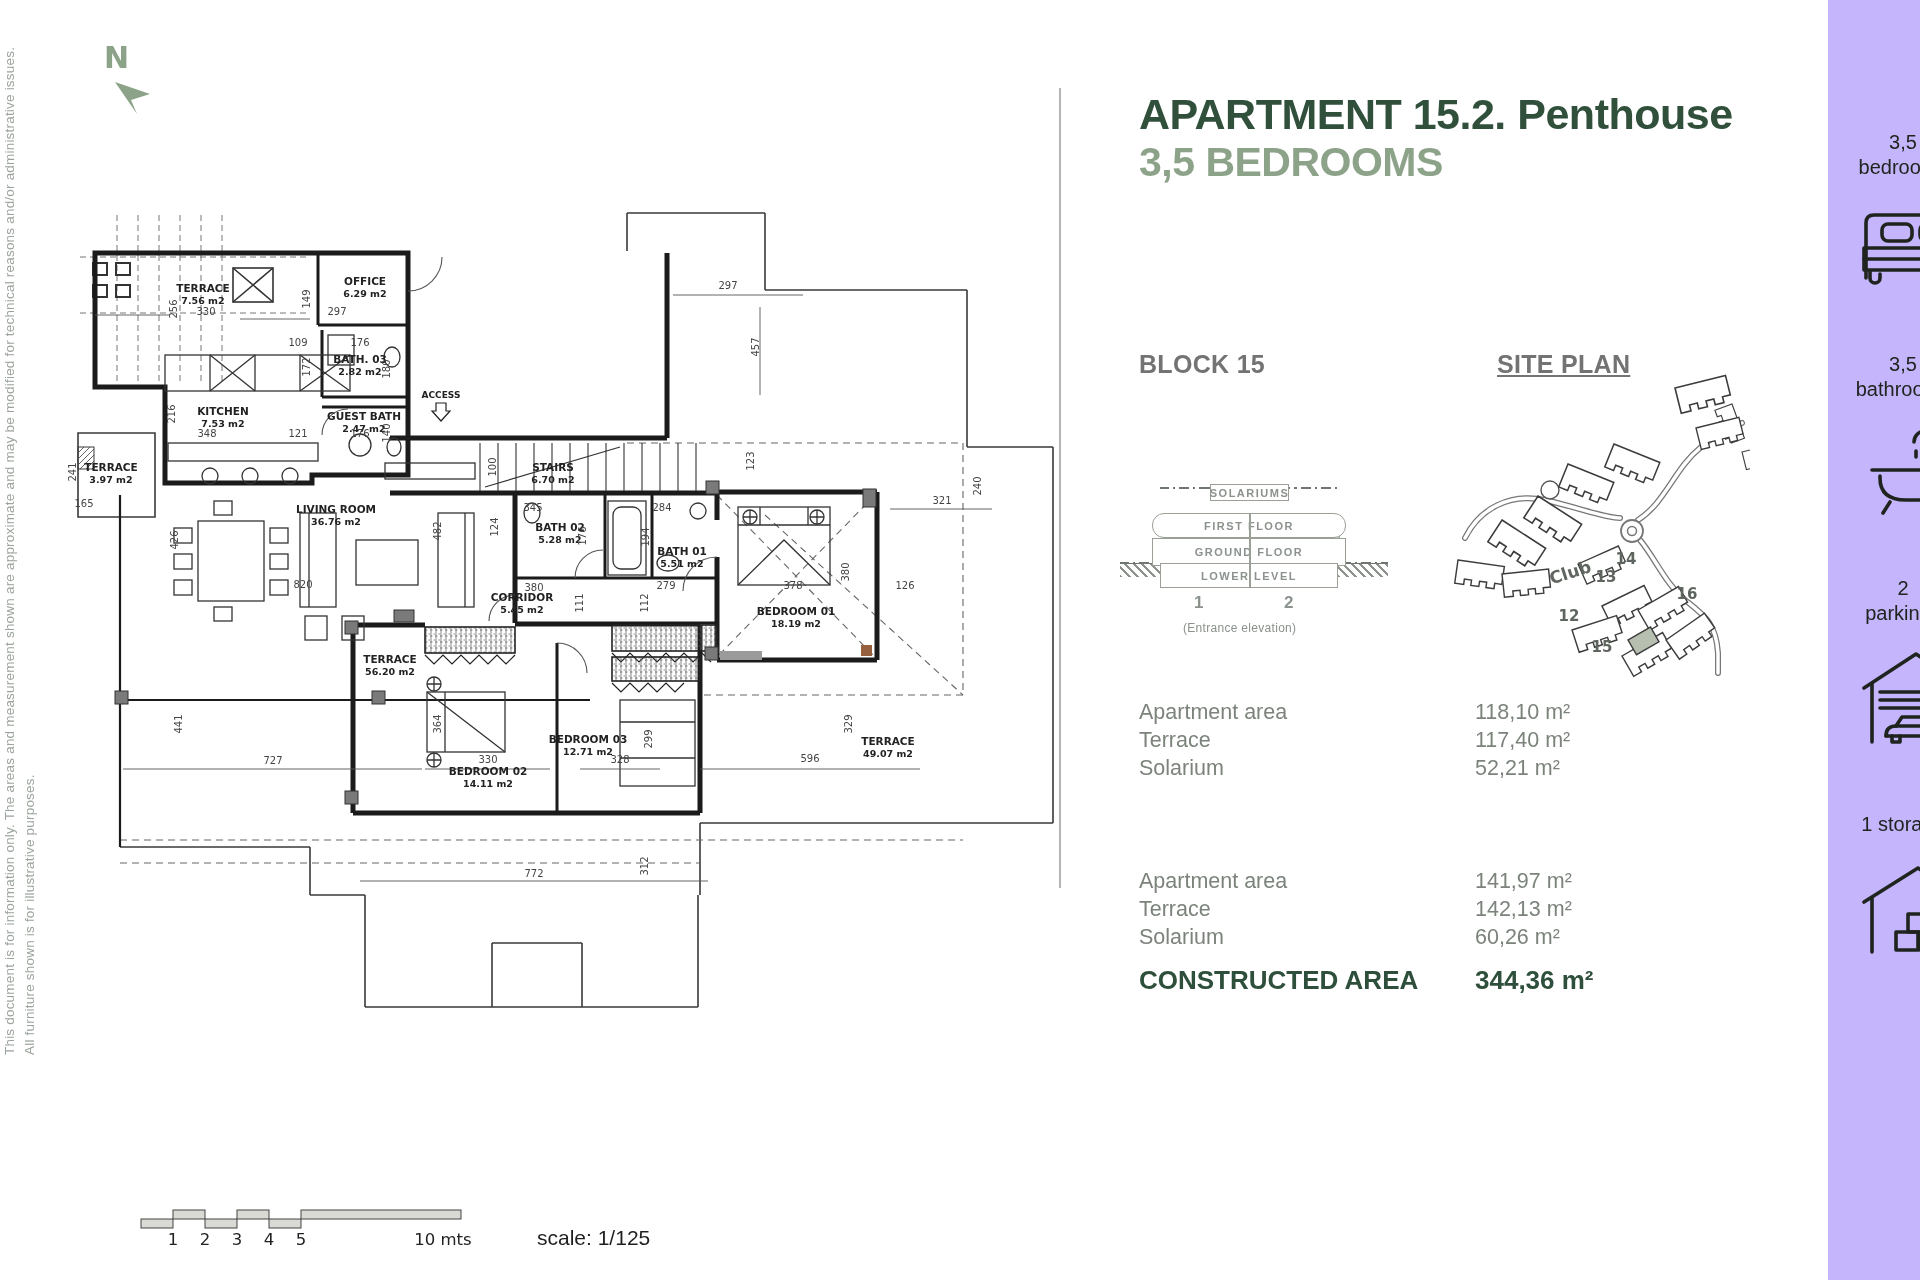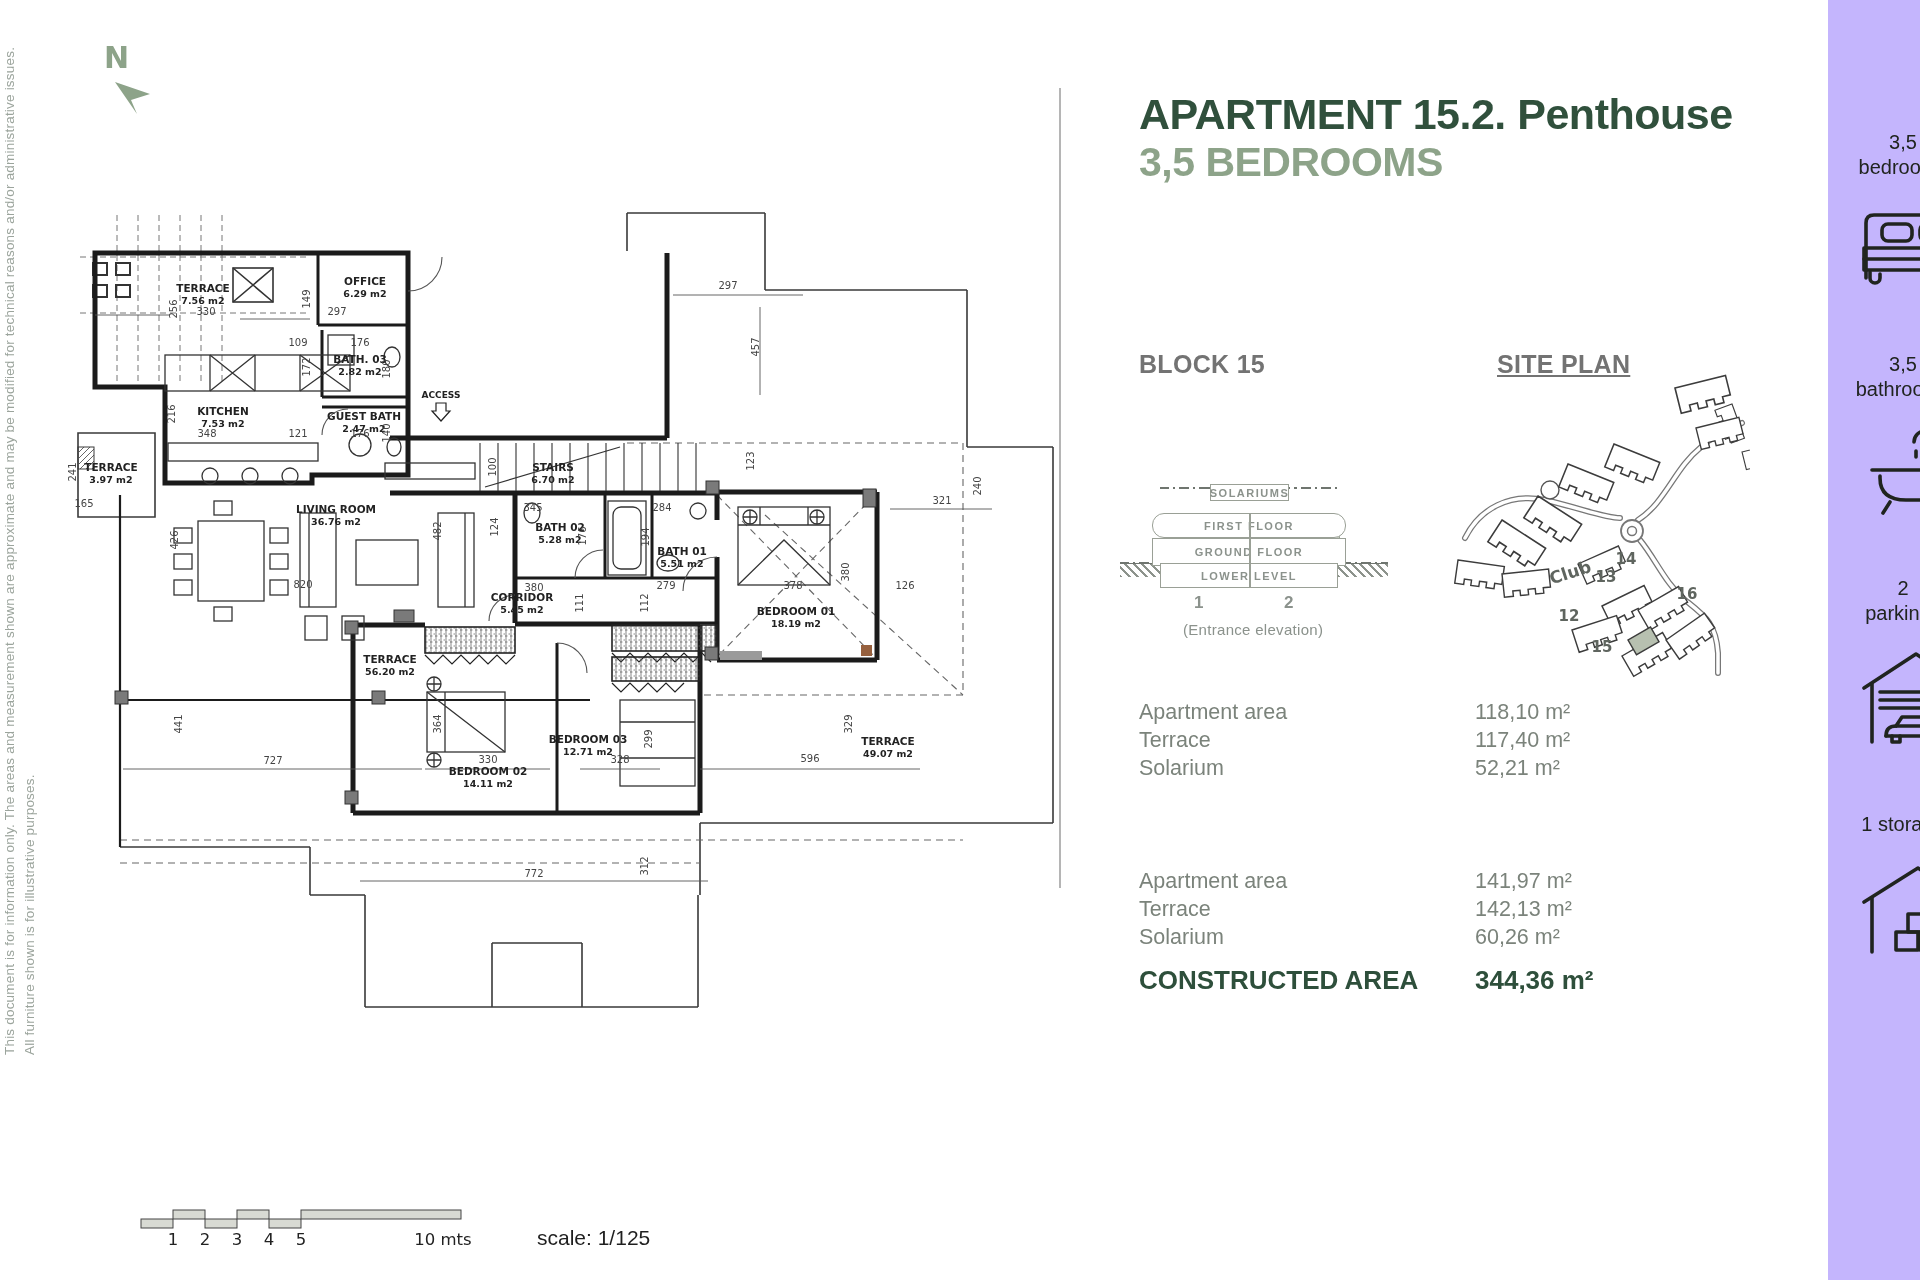--- a/index.html
+++ b/index.html
@@ -20,21 +20,21 @@
   .blk{position:absolute;box-sizing:border-box;border:1.5px solid #9aa096;background:#fff;
        display:flex;align-items:center;justify-content:center;font-size:11px;letter-spacing:1.5px;
        color:#8b928c;font-weight:bold;}
   .blk.fill{background:#c7cfc0;color:#7f8a7f;}
   .blk .mid{position:absolute;left:50%;top:0;bottom:0;width:1.5px;background:#9aa096;}
   .hatchbar{position:absolute;height:13px;background:repeating-linear-gradient(45deg,#8d938c 0 2px,#fff 2px 6px);
             border-top:1.5px solid #6f756f;}
   .dashdot{position:absolute;height:0;border-top:2px solid #6f756f;
            border-image:repeating-linear-gradient(90deg,#6f756f 0 10px,transparent 10px 14px,#6f756f 14px 16px,transparent 16px 20px) 1;}
   .blknum{position:absolute;font-size:17px;color:#8b928c;font-weight:bold;}
-  .blkcap{position:absolute;font-size:15px;color:#8b928c;letter-spacing:.3px;padding-left:46px;}
+  .blkcap{position:absolute;font-size:12px;color:#8b928c;letter-spacing:.3px;padding-left:46px;}
   
   .sidebar{position:absolute;left:1828px;top:0;width:92px;height:1280px;background:#c4b5fd;}
   .sb-item-label{position:absolute;left:10px;width:130px;text-align:center;font-size:20px;
                  color:#20241f;line-height:1.25;}
   .divider{position:absolute;left:1059px;top:88px;width:1.5px;height:800px;background:#b5b5b5;}
   .scaletext{font-size:21px;color:#1f1f1f;}
   svg text{font-family:"DejaVu Sans","Liberation Sans",sans-serif;}
 </style>
 </head>
 <body>

